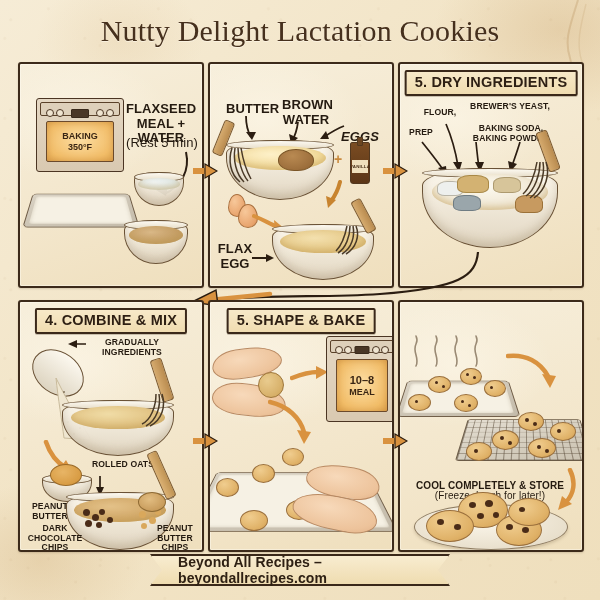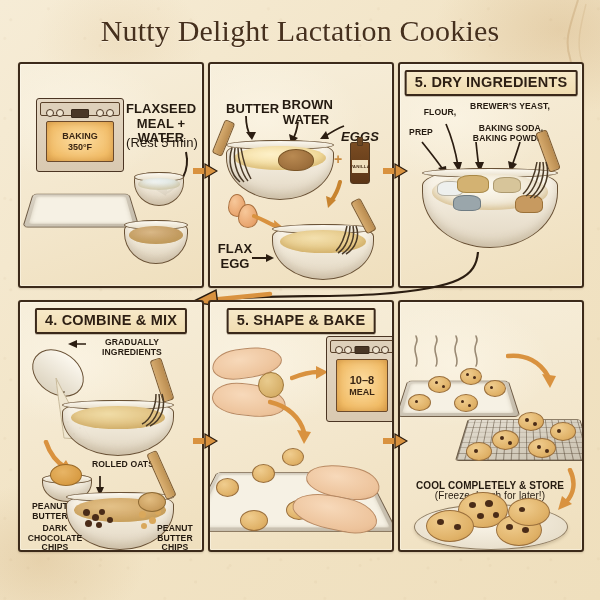--- a/index.html
+++ b/index.html
@@ -576,13 +576,16 @@
 
   <svg class="arrow" style="left:192px;top:430px;width:26px;height:22px" viewBox="0 0 26 22">
     <path d="M1 11 L14 11" fill="none" stroke="#d9923f" stroke-width="6" stroke-linecap="butt"></path>
     <path d="M25 11 L13 4 L13 18 Z" fill="#d9923f" stroke="#2b1d11" stroke-width="1.1"></path>
   </svg>
   <svg class="arrow" style="left:382px;top:430px;width:26px;height:22px" viewBox="0 0 26 22">
     <path d="M1 11 L14 11" fill="none" stroke="#d9923f" stroke-width="6" stroke-linecap="butt"></path>
     <path d="M25 11 L13 4 L13 18 Z" fill="#d9923f" stroke="#2b1d11" stroke-width="1.1"></path>
   </svg>
 
+  <div id="footer">
+    <span>Beyond All Recipes – beyondallrecipes.com</span>
+  </div>
 </div>
 
 </body></html>

